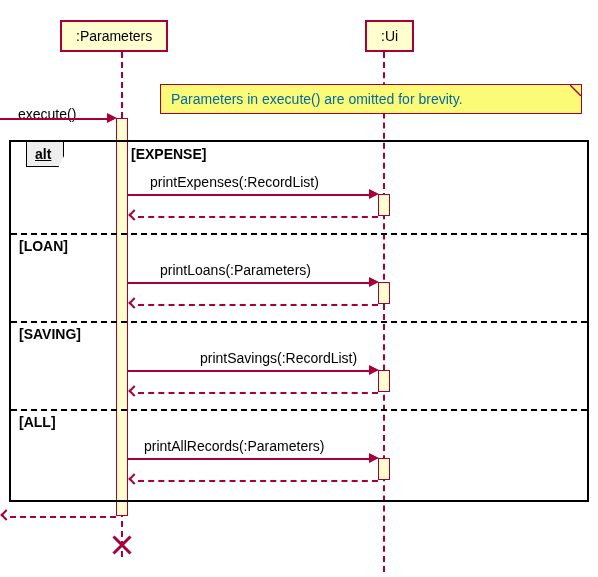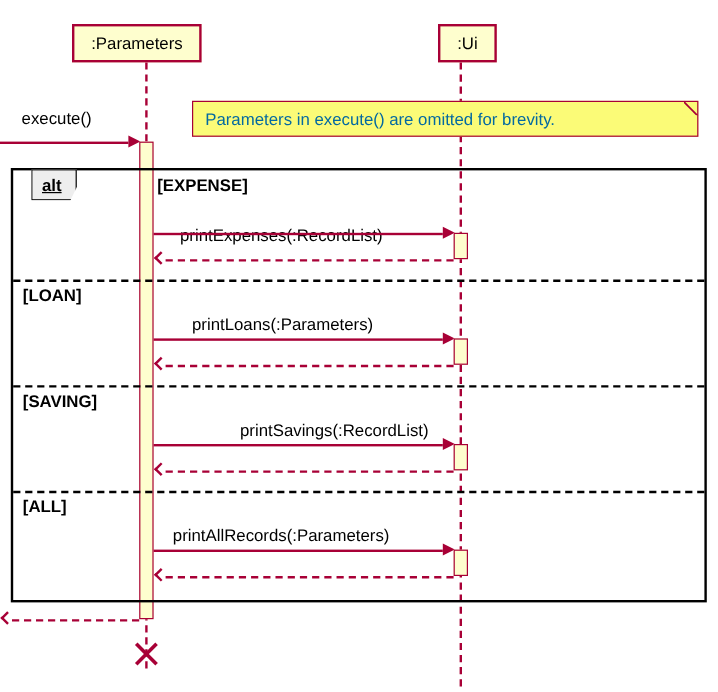--- a/index.html
+++ b/index.html
@@ -125,31 +125,31 @@
 <div class="lifeline-box" style="left:60px; top:20px;">:Parameters</div>
 <div class="lifeline-box" style="left:365px; top:20px;">:Ui</div>
 
 <div class="lifeline-dash" style="left:121px; top:52px; height:505px;"></div>
 <div class="lifeline-dash" style="left:383px; top:52px; height:520px;"></div>
 
 <div class="note" style="left:160px; top:84px; width:422px;">Parameters in execute() are omitted for brevity.</div>
 <div class="note-corner" style="left:570px; top:84px;"></div>
 <div class="note-fold" style="left:569px; top:85px;"></div>
 
-<div class="msg-label" style="left:18px; top:90px;">execute()</div>
+<div class="msg-label" style="left:18px; top:106px;">execute()</div>
 <div class="arrow-solid" style="left:0px; top:118px; width:107px;"></div>
 <div class="arrowhead-right" style="left:107px; top:113px;"></div>
 
 <div class="activation" style="left:116px; top:118px; height:398px;"></div>
 
 <div class="frame" style="left:9px; top:140px; width:580px; height:362px;"></div>
 <div class="frame-label" style="left:26px; top:141px;text-decoration:underline;">alt</div>
 
 <div class="guard" style="left:131px; top:146px;">[EXPENSE]</div>
-<div class="msg-label" style="left:150px; top:188px;">printExpenses(:RecordList)</div>
+<div class="msg-label" style="left:150px; top:174px;">printExpenses(:RecordList)</div>
 <div class="arrow-solid" style="left:128px; top:194px; width:241px;"></div>
 <div class="arrowhead-right" style="left:369px; top:189px;"></div>
 <div class="activation" style="left:378px; top:194px; height:22px;"></div>
 <div class="arrow-dash" style="left:138px; top:216px; width:240px;"></div>
 <div class="arrowhead-left-open" style="left:130px; top:211px;"></div>
 
 <div class="divider" style="left:11px; top:233px; width:576px;"></div>
 
 <div class="guard" style="left:19px; top:238px;">[LOAN]</div>
 <div class="msg-label" style="left:160px; top:262px;">printLoans(:Parameters)</div>

